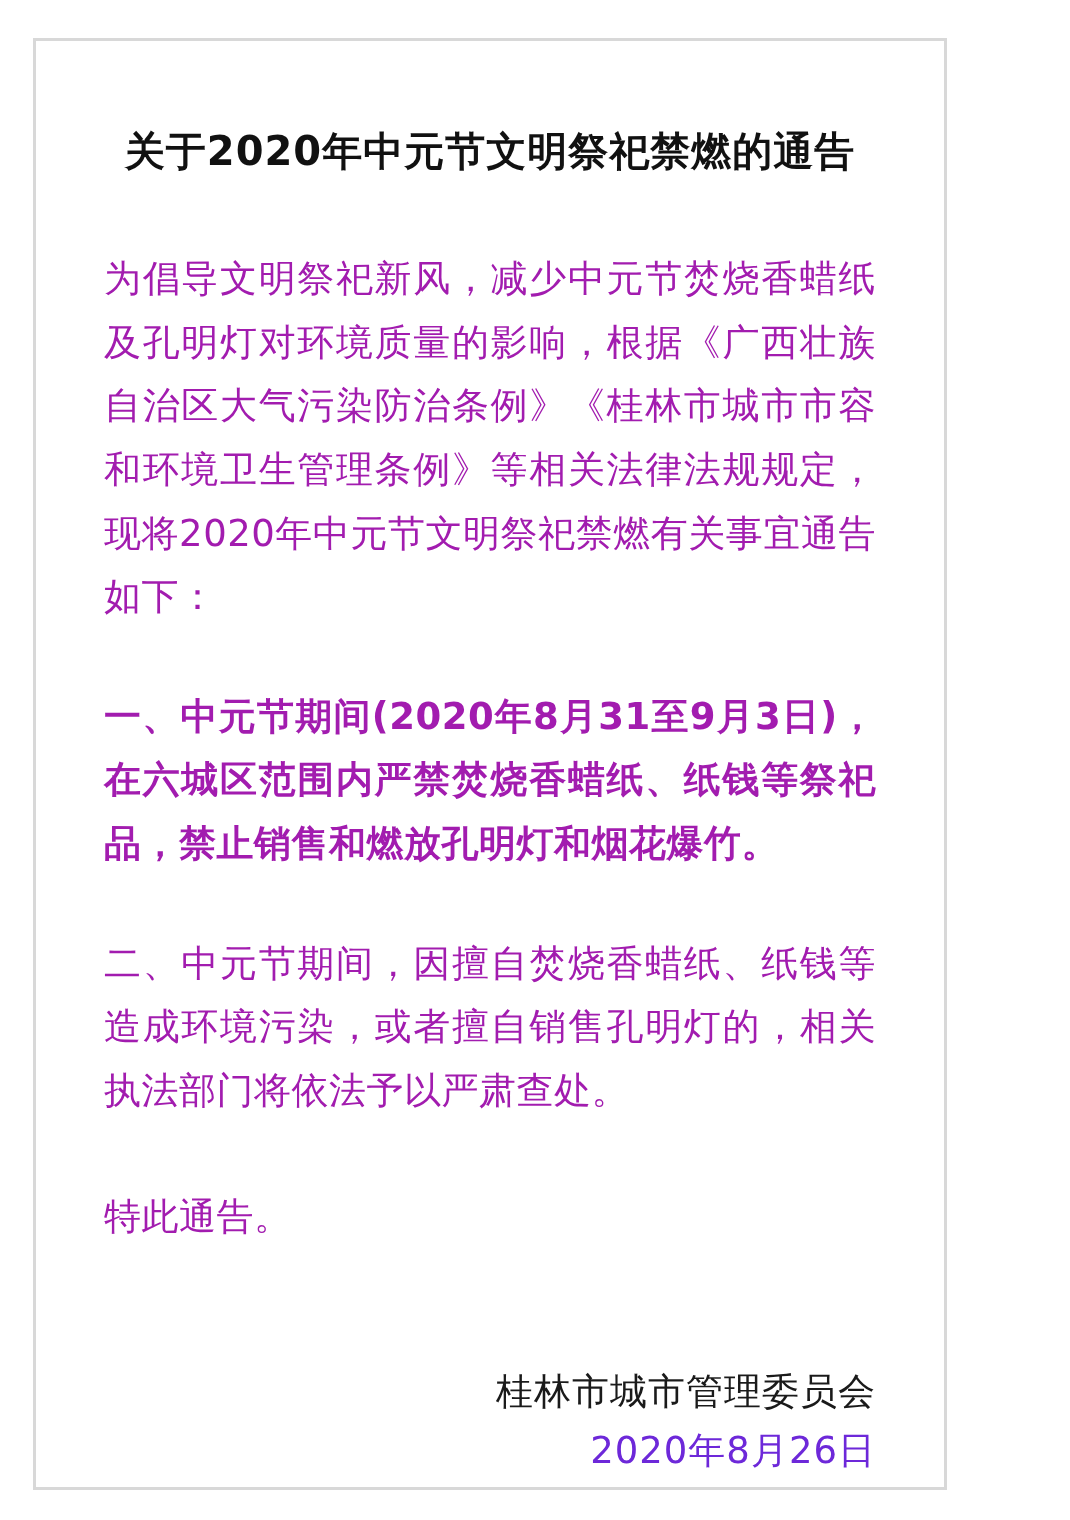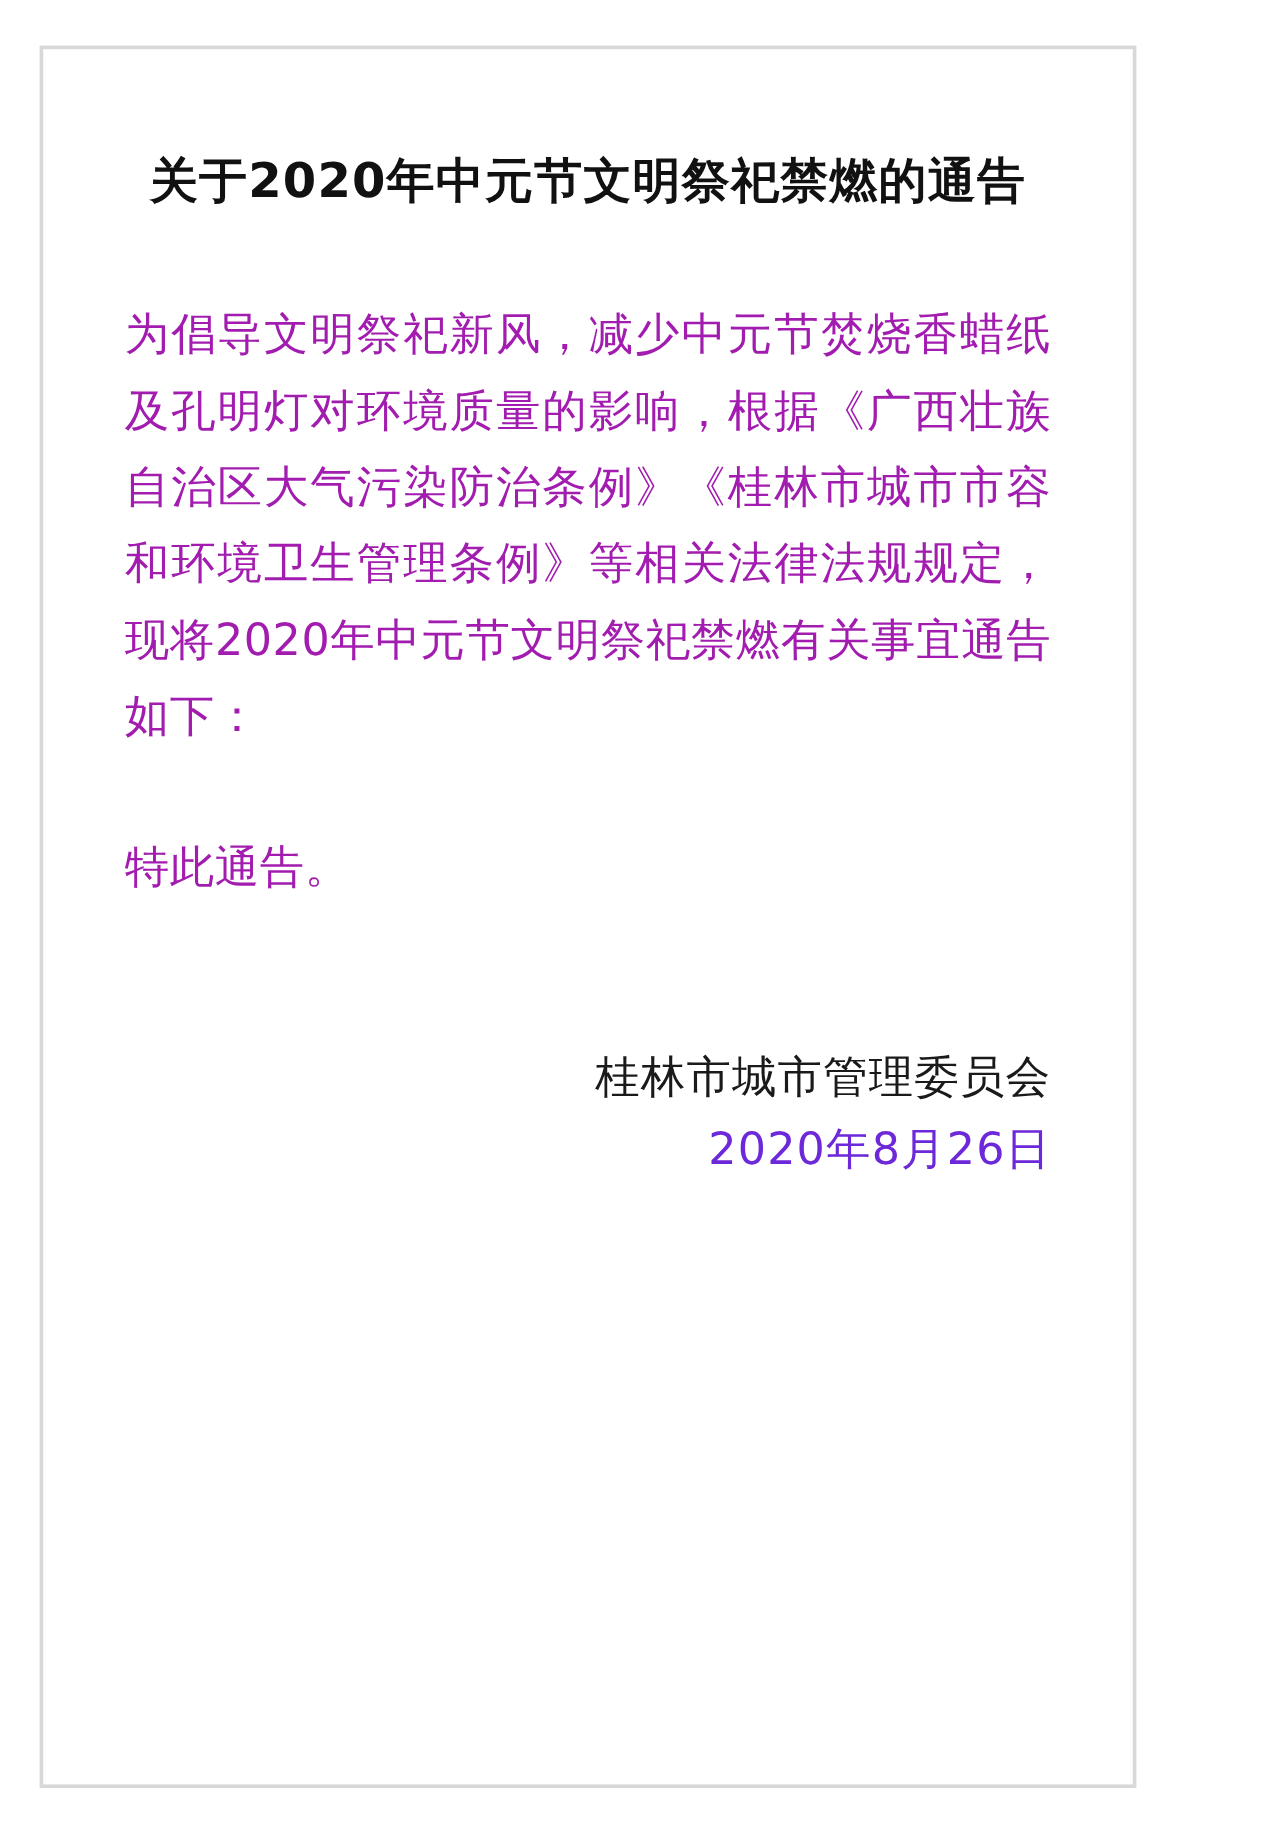--- a/index.html
+++ b/index.html
@@ -79,21 +79,23 @@
 </head>
 <body>
 
 <div class="page">
   <div class="notice-card">
 
     <h1 class="notice-title">关于2020年中元节文明祭祀禁燃的通告</h1>
 
     <p class="body-block p-intro">为倡导文明祭祀新风，减少中元节焚烧香蜡纸及孔明灯对环境质量的影响，根据《广西壮族自治区大气污染防治条例》《桂林市城市市容和环境卫生管理条例》等相关法律法规规定，现将2020年中元节文明祭祀禁燃有关事宜通告如下：</p>
 
+    <p class="body-block p-item">一、中元节期间(2020年8月31至9月3日)，在六城区范围内严禁焚烧香蜡纸、纸钱等祭祀品，禁止销售和燃放孔明灯和烟花爆竹。</p>
 
+    <p class="body-block p-item-2">二、中元节期间，因擅自焚烧香蜡纸、纸钱等造成环境污染，或者擅自销售孔明灯的，相关执法部门将依法予以严肃查处。</p>
 
     <p class="body-block p-closing">特此通告。</p>
 
     <div class="signature">桂林市城市管理委员会</div>
 
     <div class="sign-date">2020年8月26日</div>
 
   </div>
 </div>
 

